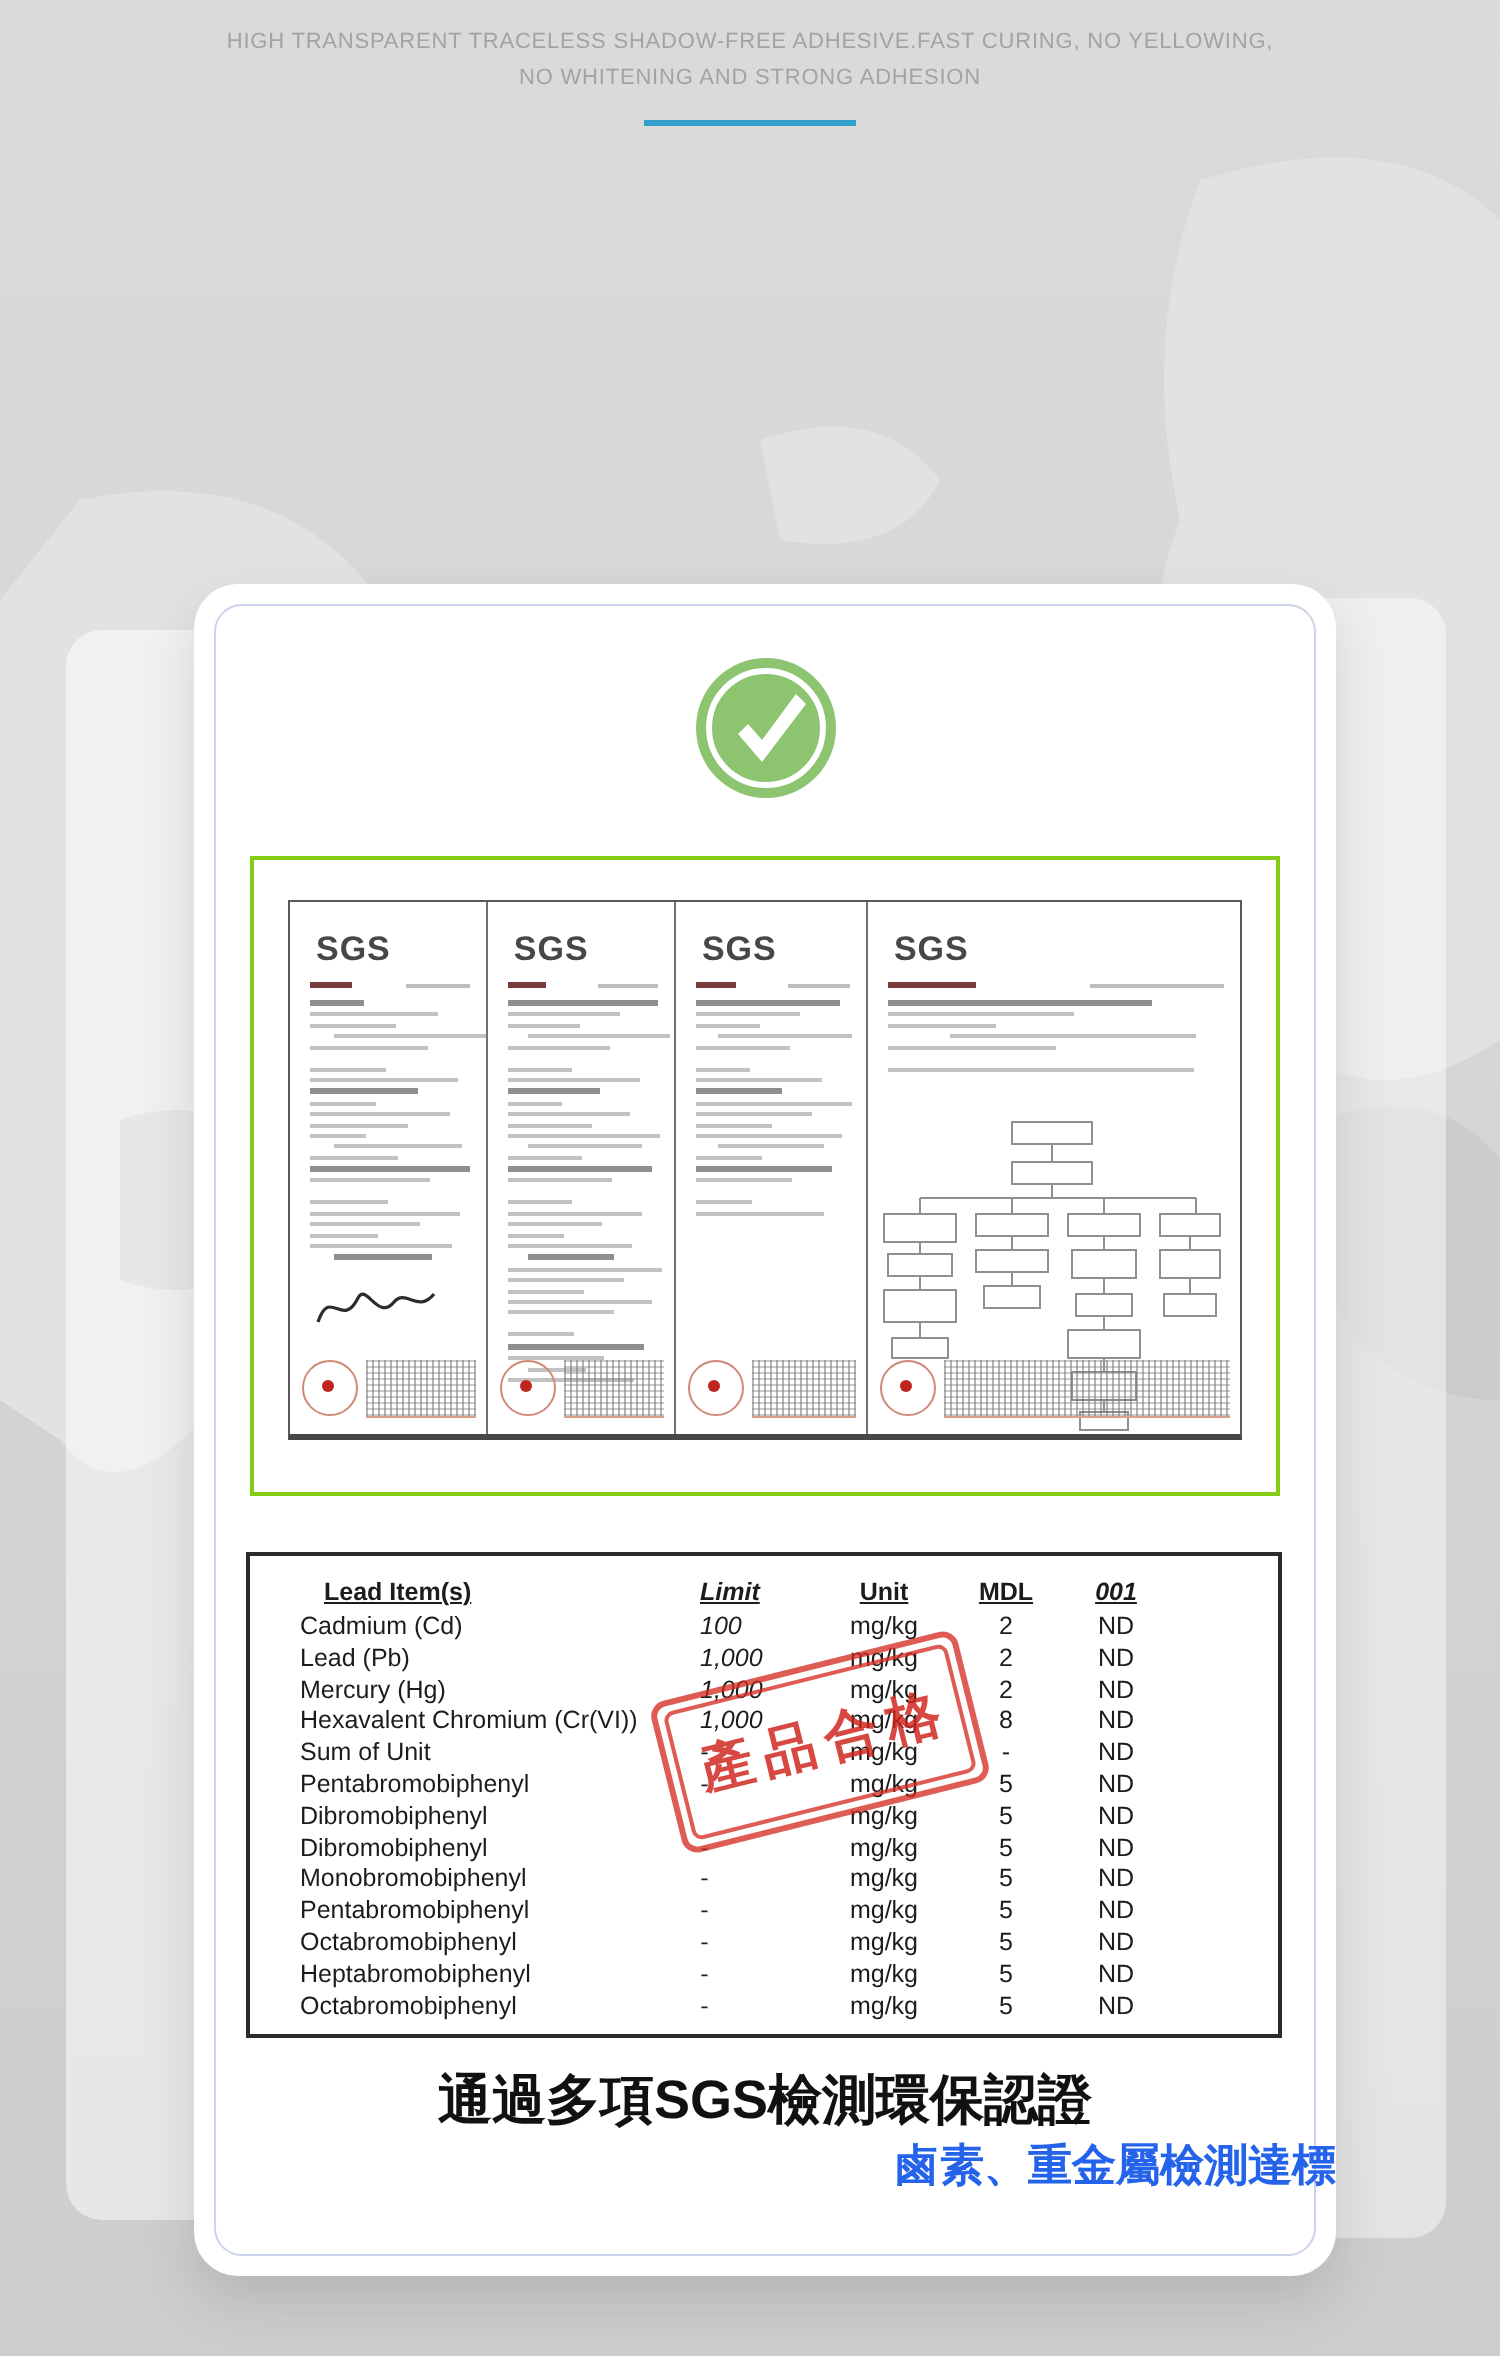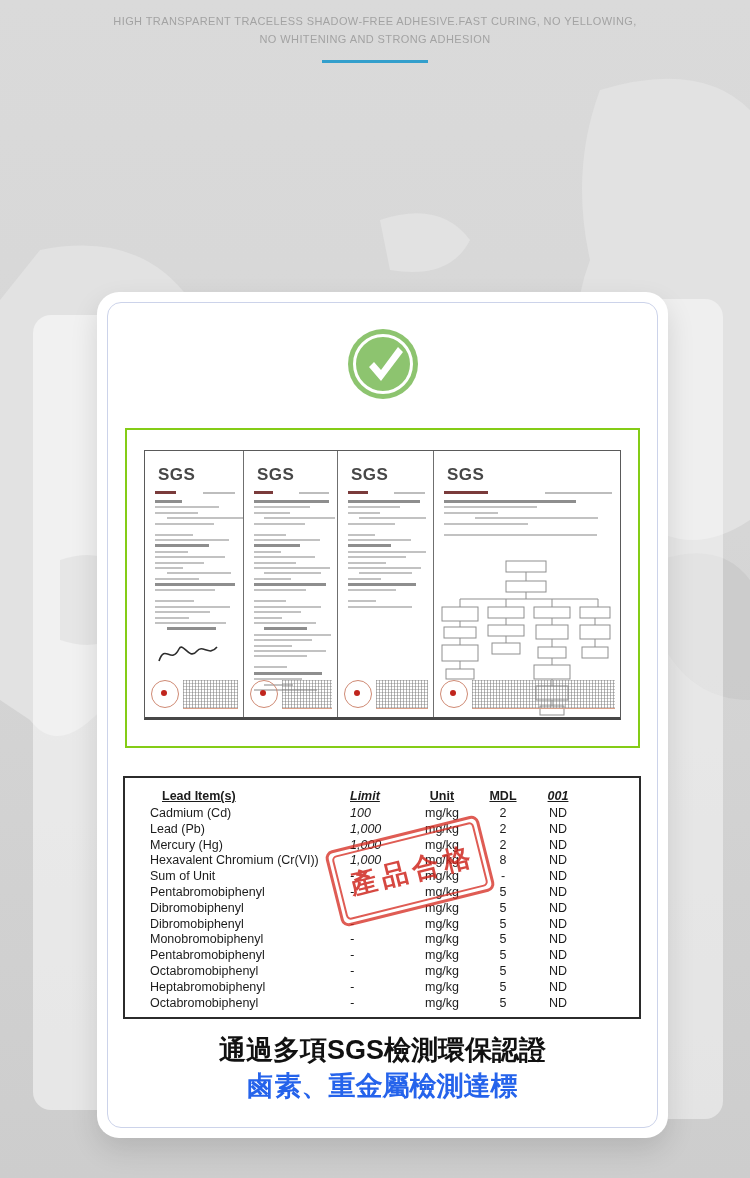--- a/index.html
+++ b/index.html
@@ -72,22 +72,22 @@
   .stamp{position:absolute;left:234px;top:540px;width:152px;height:72px;
          transform:rotate(-14deg);opacity:.9;z-index:5;
          border:3px solid rgba(213,42,32,.85);border-radius:8px;}
   .stamp-inner{position:absolute;inset:3px;border:2px solid rgba(213,42,32,.85);border-radius:5px;
          display:flex;align-items:center;justify-content:center;}
   .stamp-text{font-size:27px;font-weight:800;letter-spacing:5px;color:rgba(205,35,26,.92);
          padding-left:5px;white-space:nowrap;}
   
   .foot1{position:absolute;left:0;width:100%;top:740px;text-align:center;
          font-size:27px;font-weight:700;color:#111;}
-  .foot2{position:absolute;left:0;width:100%;top:776px;text-align:center;
-         font-size:27px;font-weight:700;}
+  .foot2{position:absolute;left:0;width:100%;top:776px;text-align:right;
+         font-size:22px;font-weight:700;}
 </style>
 </head>
 <body>
 
 <svg class="map" viewBox="0 0 750 1178">
   <g fill="#e2e2e2">
     <path d="M600 90 Q700 60 750 110 L750 520 Q690 560 640 520 Q580 470 600 400 Q560 340 590 260 Q570 170 600 90 Z"></path>
     <path d="M40 250 Q140 230 190 300 Q230 370 170 430 Q210 480 150 540 Q180 620 110 700 Q60 760 30 720 L0 700 L0 300 Z"></path>
     <path d="M380 220 Q440 200 470 240 Q450 280 390 270 Z"></path>
     <path d="M300 840 Q380 810 460 850 Q420 900 340 890 Z"></path>

